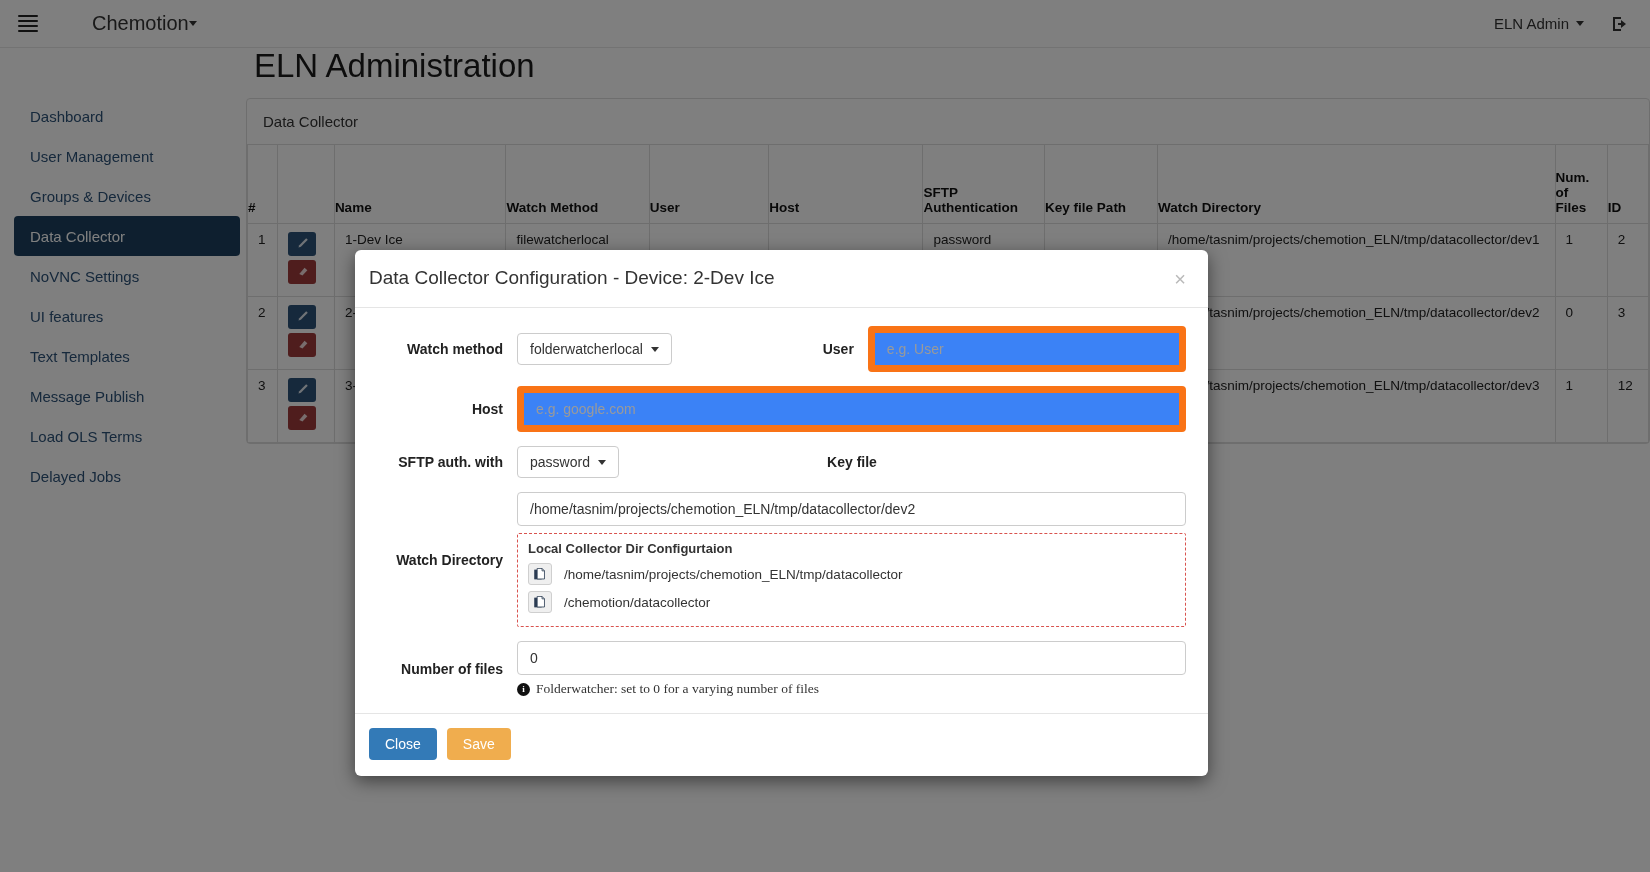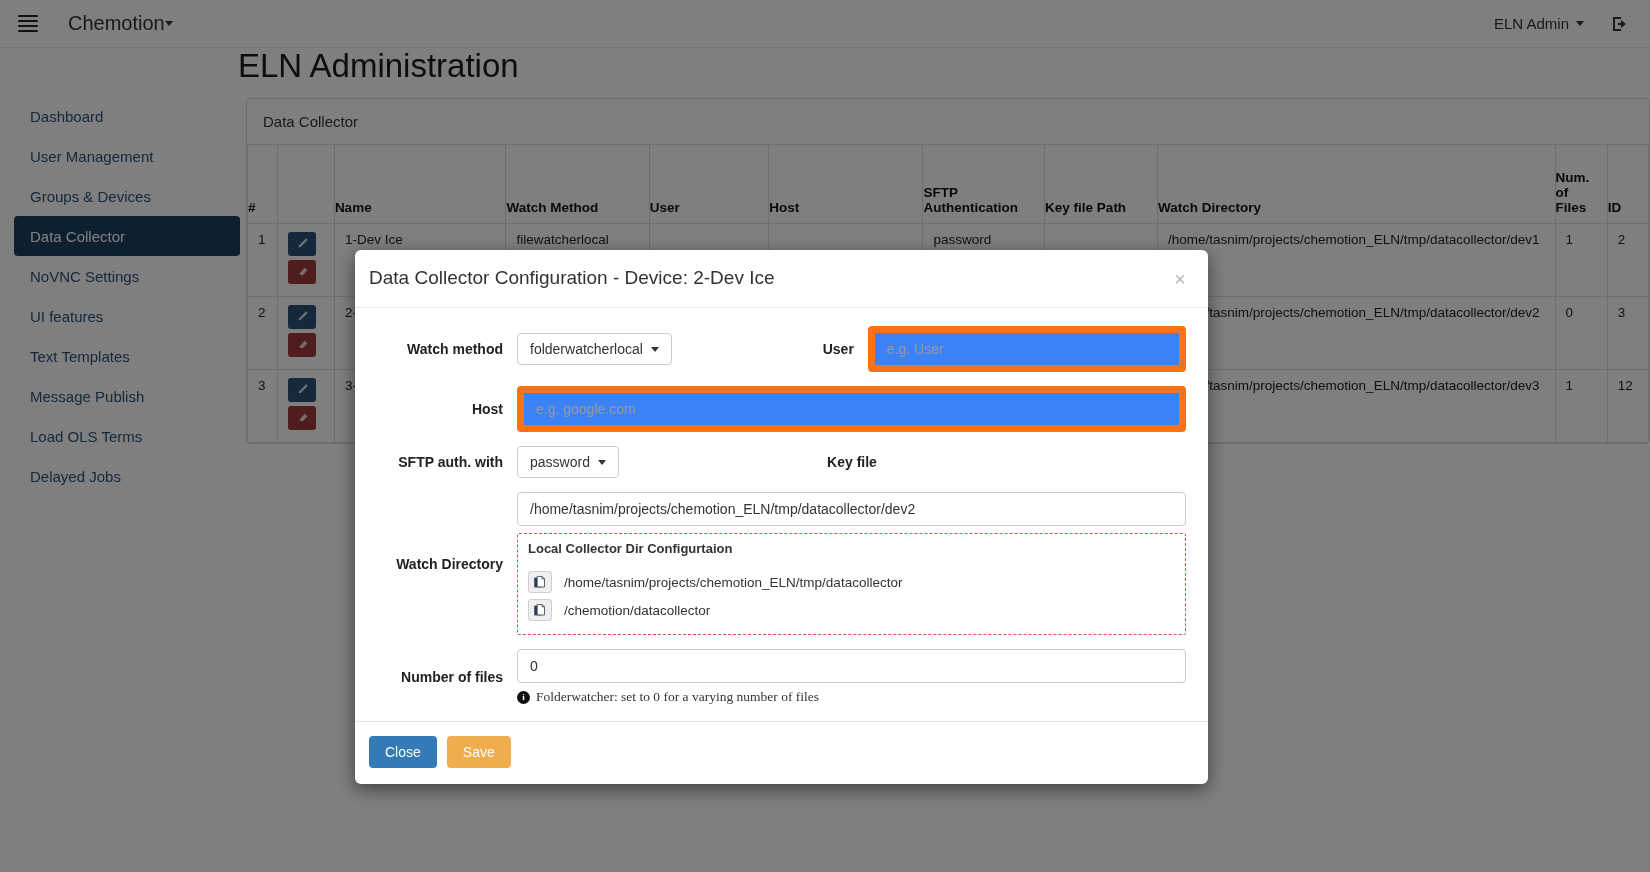--- a/index.html
+++ b/index.html
@@ -35,21 +35,21 @@
     margin-left: 18px; width: 26px; height: 26px;
     display: flex; flex-direction: column; justify-content: center;
     gap: 3px; cursor: pointer;
   }
   .nav-burger span {
     display: block; height: 2px; background: #222; border-radius: 1px;
   }
   .nav-burger span:nth-child(odd) { width: 20px; }
   .nav-burger span:nth-child(even) { width: 20px; }
   .nav-brand {
-    margin-left: 24px;
+    margin-left: 48px;
     font-size: 20px; color: #333; cursor: pointer;
     display: flex; align-items: center; 
   }
   .caret {
     width: 0; height: 0;
     border-left: 4px solid transparent;
     border-right: 4px solid transparent;
     border-top: 5px solid currentColor;
     display: inline-block;
   }
@@ -58,21 +58,21 @@
     display: flex; align-items: center; gap: 26px;
   }
   .nav-user {
     font-size: 15px; color: #333; cursor: pointer;
     display: flex; align-items: center; gap: 7px;
   }
   .logout-icon { cursor: pointer; display: flex; align-items: center; }
 
   
   .page-title {
-    position: absolute; top: 48px; left: 238px;
+    position: absolute; top: 48px; left: 254px;
     font-size: 33px; font-weight: 400; color: #1b1b1b;
     margin: 0; line-height: 1.1;
   }
 
   
   .sidebar {
     position: absolute; top: 96px; left: 0;
     width: 246px;
   }
   .side-item {
@@ -233,21 +233,21 @@
   .two-col .right { flex: 1 1 auto; }
 
   .dir-box {
     border: 1px dashed #d9534f;
     border-radius: 2px;
     padding: 7px 10px 10px 10px;
     margin-top: 7px;
   }
   .dir-box-title {
     font-size: 13px; font-weight: bold; color: #333;
-    margin-bottom: 12px;
+    margin-bottom: 4px;
     font-family: "Liberation Sans Narrow", "Liberation Sans", sans-serif;
   }
   .dir-item {
     display: flex; align-items: center; gap: 12px;
     padding: 3px 0;
   }
   .copy-btn {
     width: 24px; height: 22px;
     background: #efefef;
     border: 1px solid #cfcfcf;

